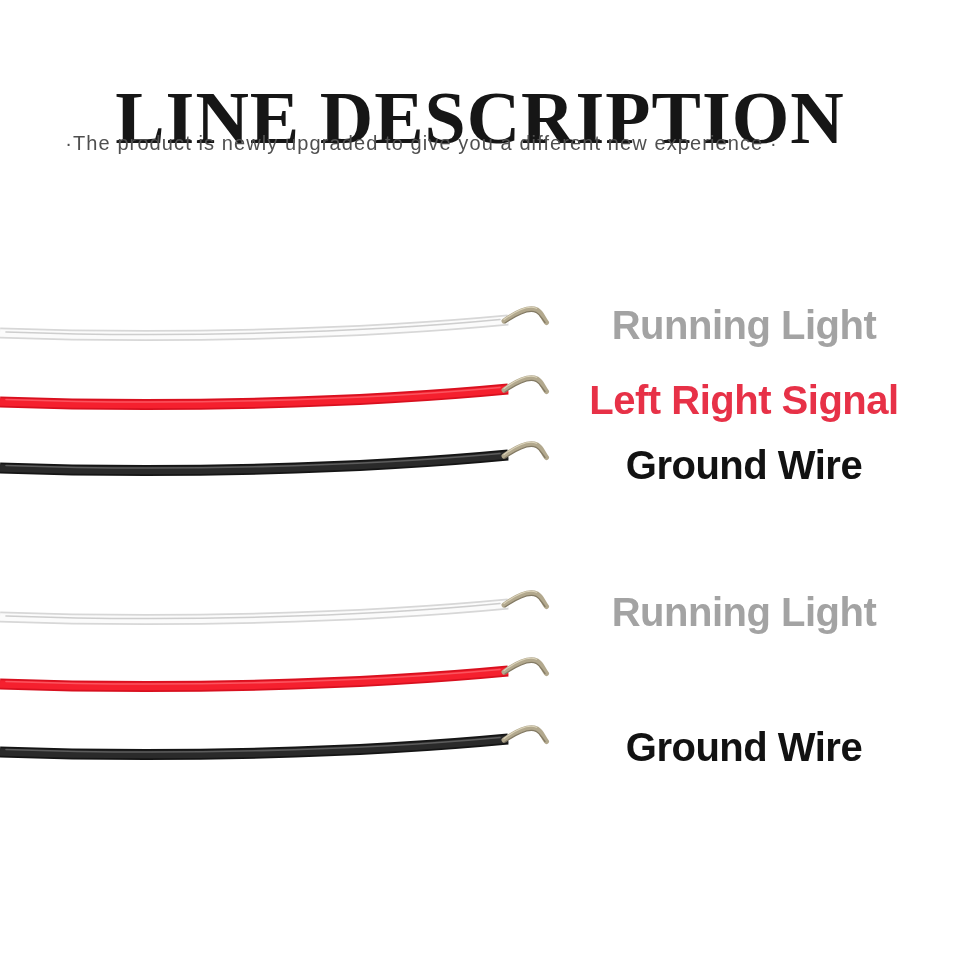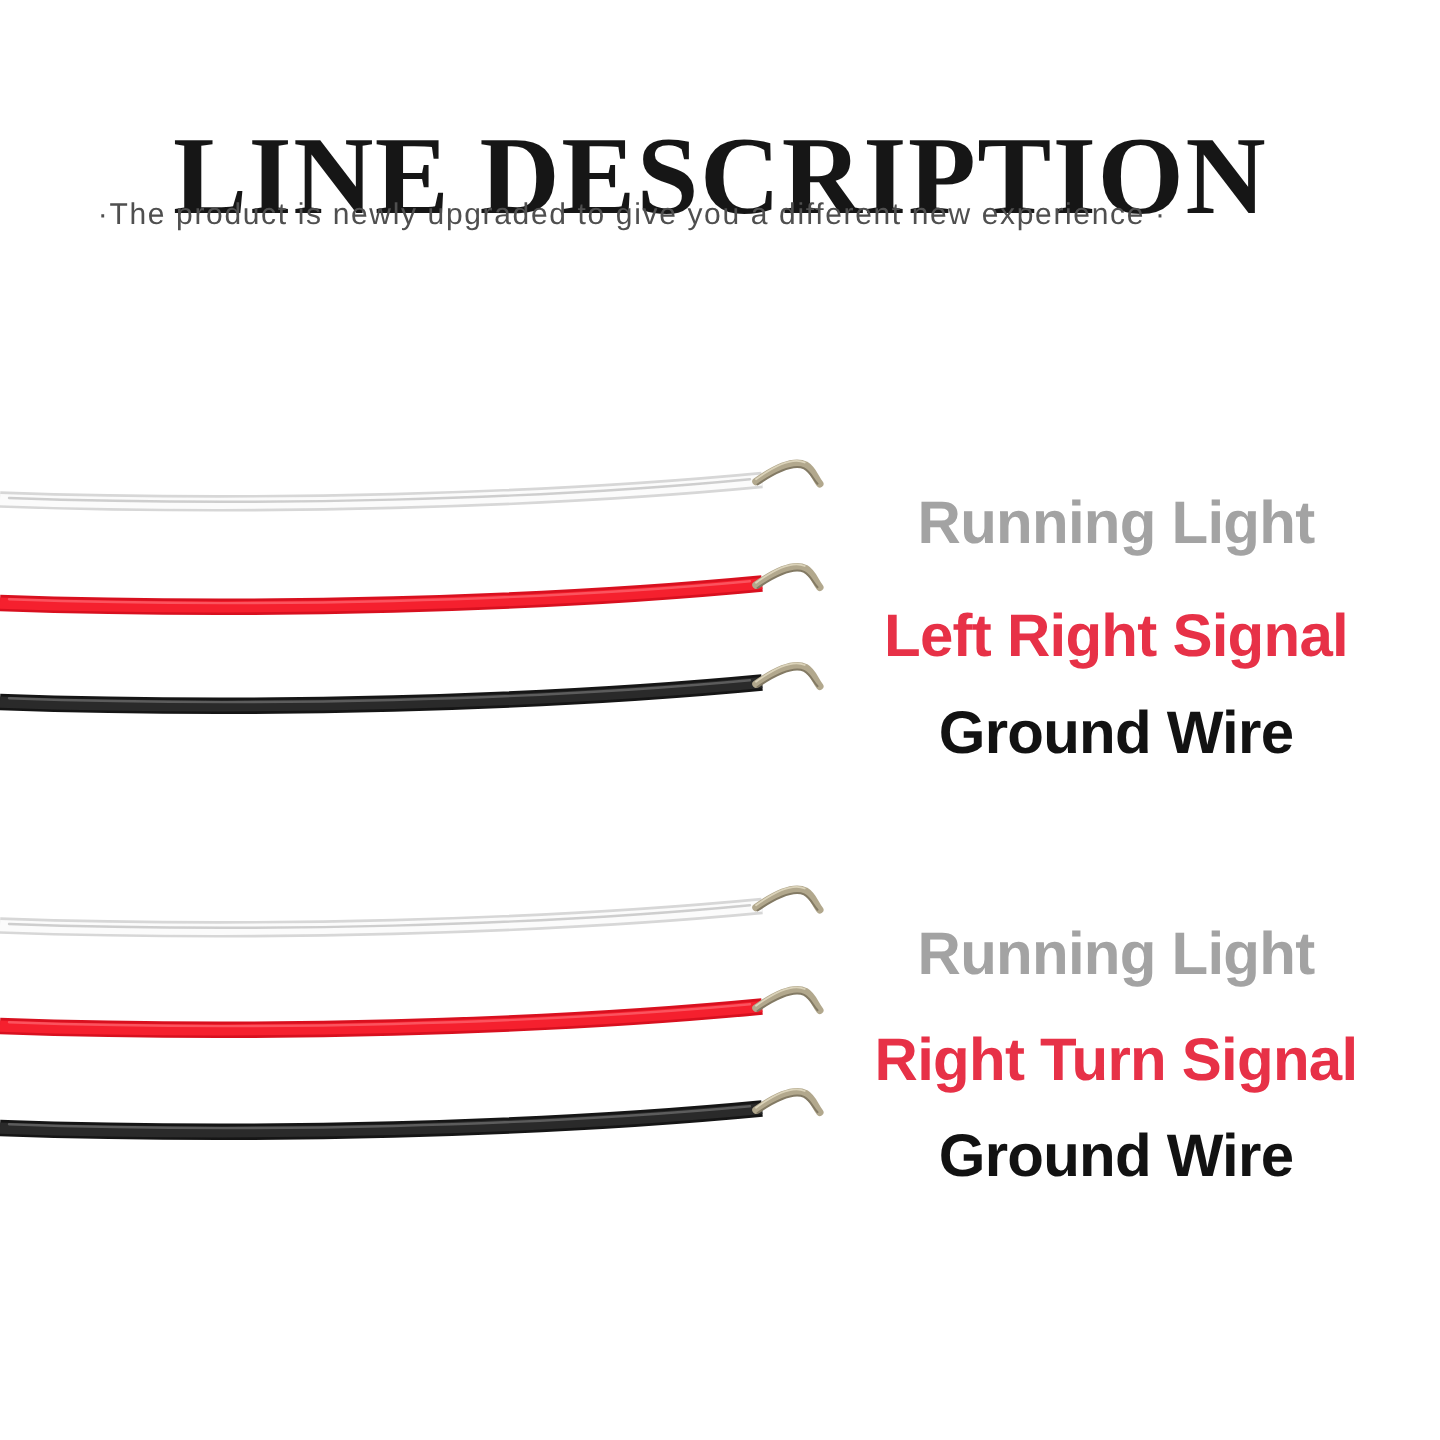--- a/index.html
+++ b/index.html
@@ -61,21 +61,20 @@
   
   .label {
     position: absolute;
     left: 558px; width: 372px; height: 46px;
     text-align: center;
     font-weight: bold;
     font-size: 40px;
     line-height: 46px;
     letter-spacing: -0.5px;
     white-space: nowrap;
-    margin-top: 24px;
   }
   .l-gray  { color: var(--c-label-gray, #a3a3a3); }
   .l-red   { color: var(--c-label-red, #e73147); }
   .l-black { color: var(--c-label-black, #121212); }
 </style>
 </head>
 <body>
 
 <div class="stage">
 
@@ -134,16 +133,15 @@
   <svg class="wire w-black" style="top:719px" width="560" height="46" viewBox="0 0 560 46">
     <path class="edge" d="M0,33 C170,39 360,34 508,20"></path>
     <path class="core" d="M0,33 C170,39 360,34 508,20"></path>
     <path class="sheen" d="M6,30.5 C170,36.5 360,31.5 500,18.5"></path>
     <path class="tip-base" d="M504,21 C518,11 530,6.5 537,10 C542,13 543,18 546.5,22.5"></path>
     <path class="tip-dark" d="M505,23 C519,13.5 530,9.5 536,12.3 C540.5,14.8 541.5,18.5 545,22.5"></path>
     <path class="tip-hi" d="M504,19.5 C517,10 529,5 536.5,8.3"></path>
   </svg>
 
   <div class="label l-gray" style="top:589px">Running Light</div>
-  <div class="label l-red" style="top:660px">Right Turn Signal</div>
   <div class="label l-black" style="top:724px">Ground Wire</div>
 
 </div>
 
 </body></html>

